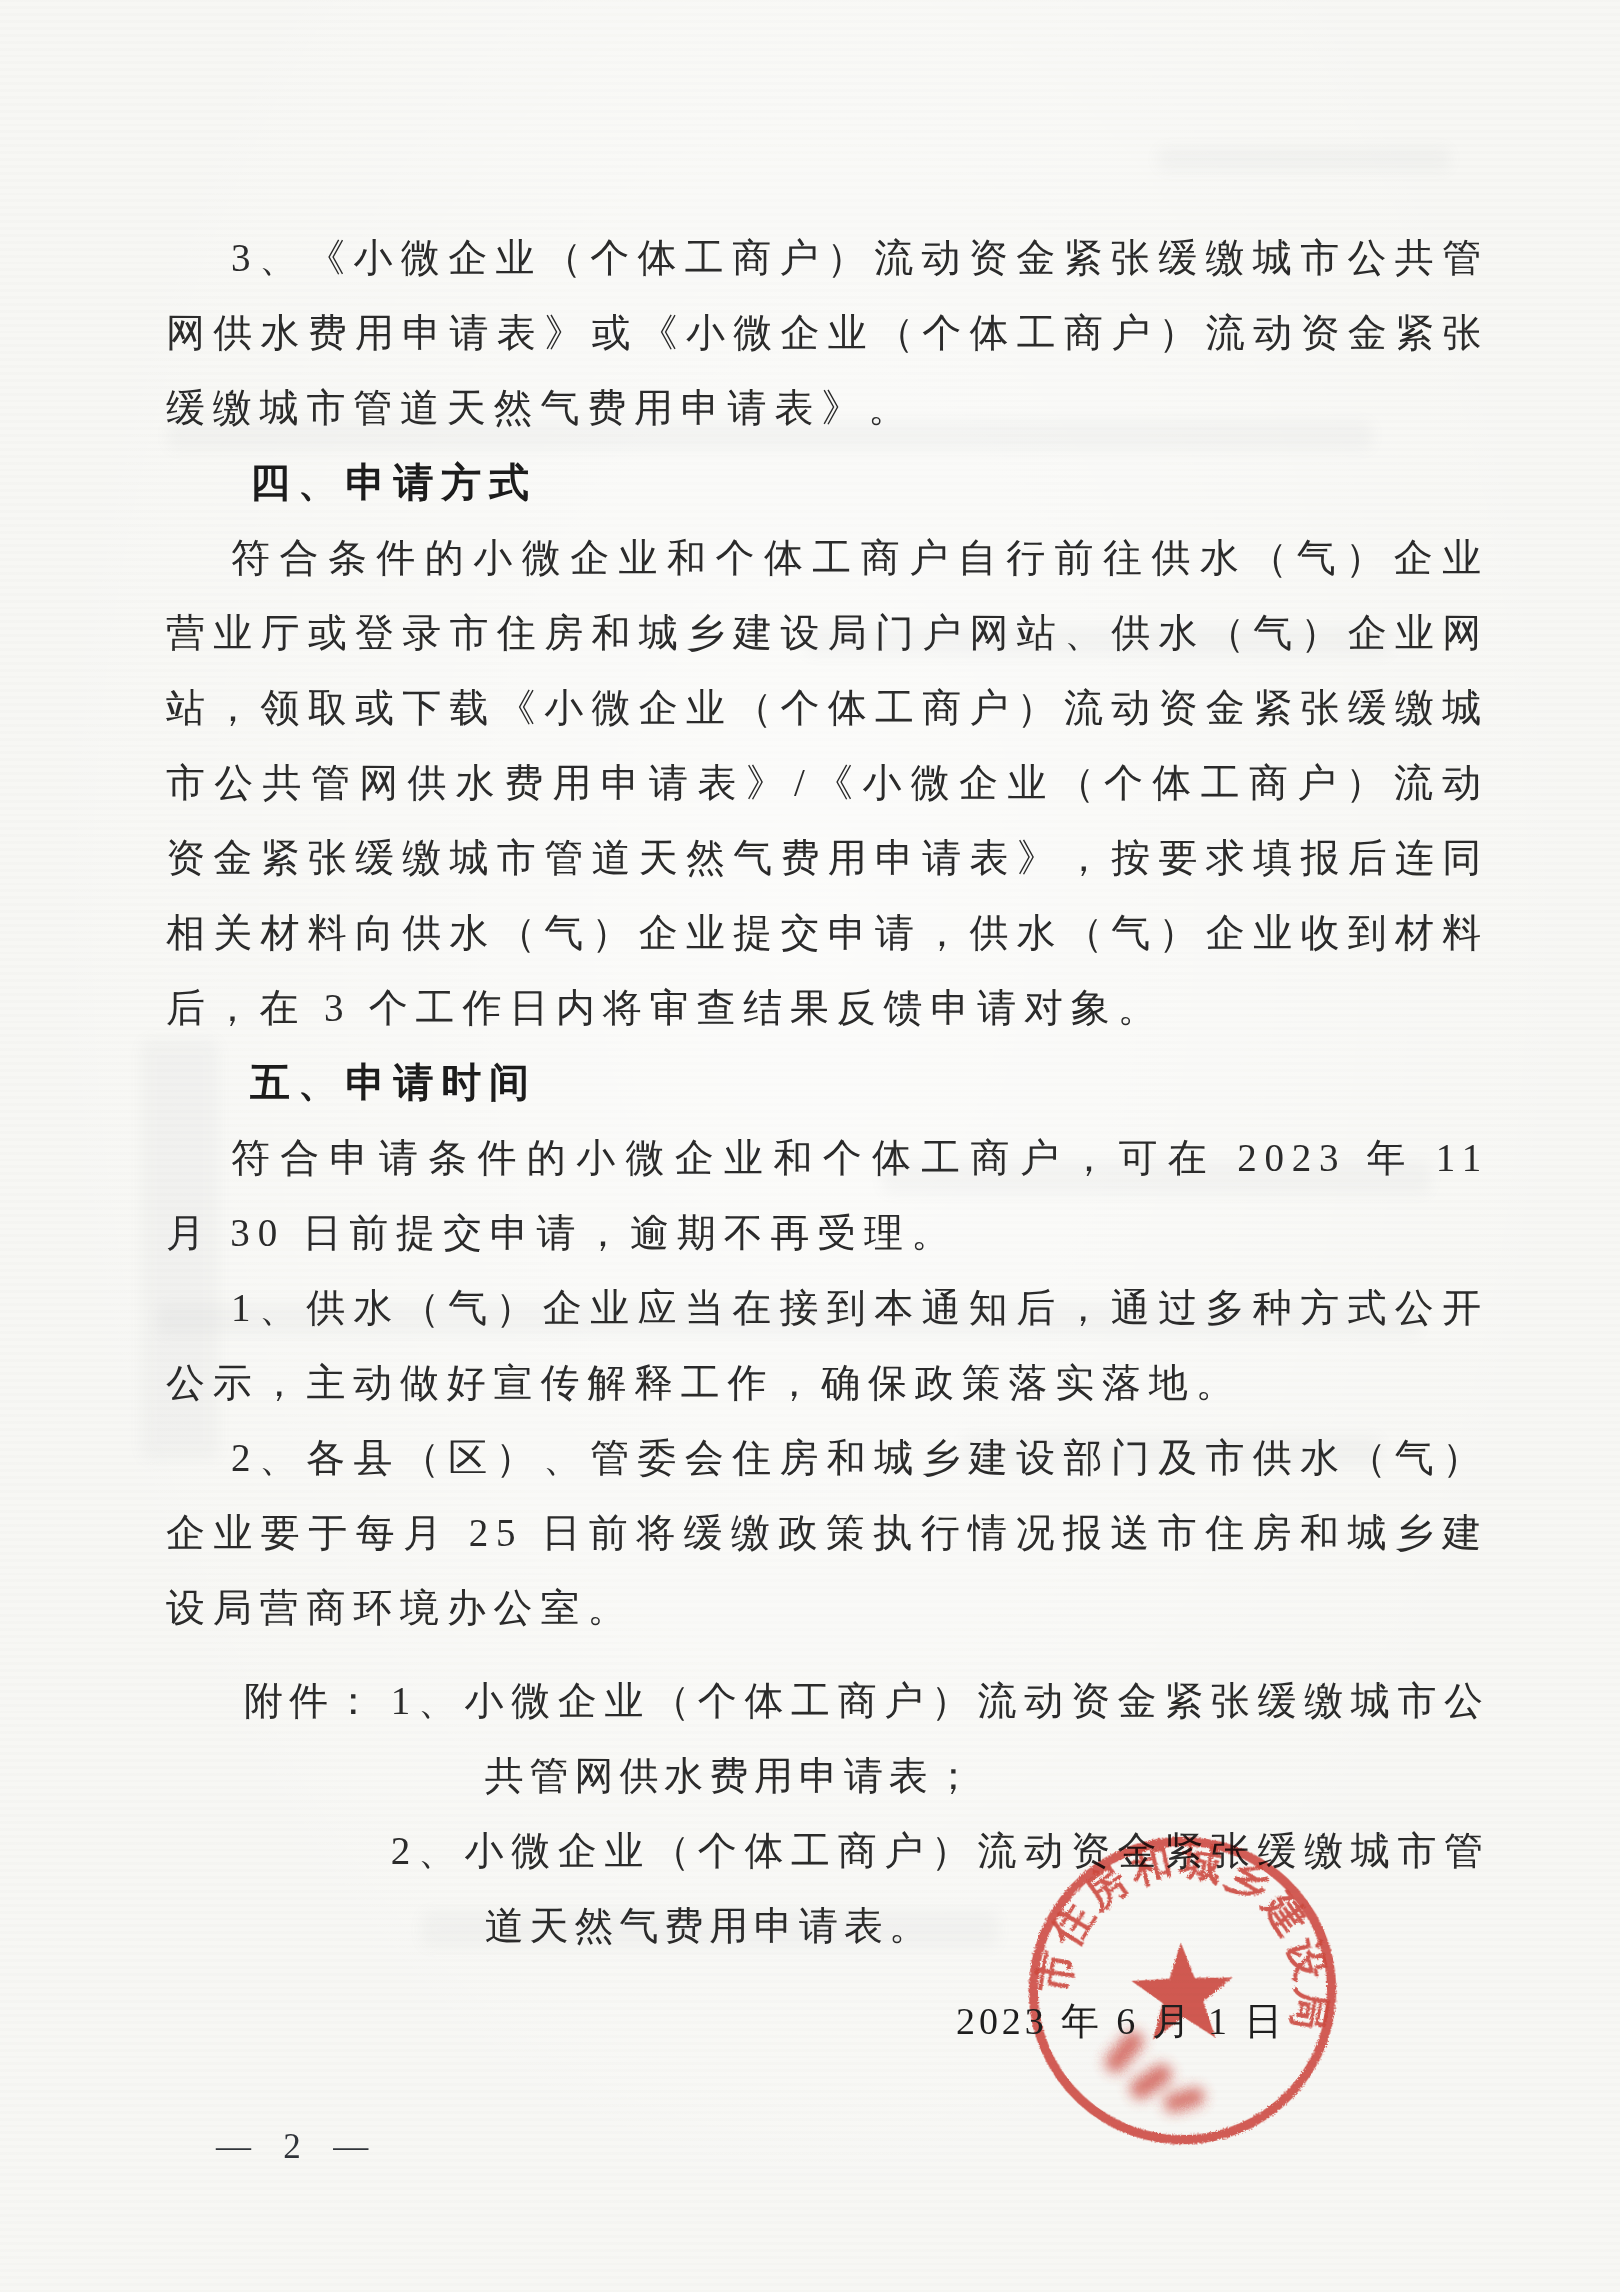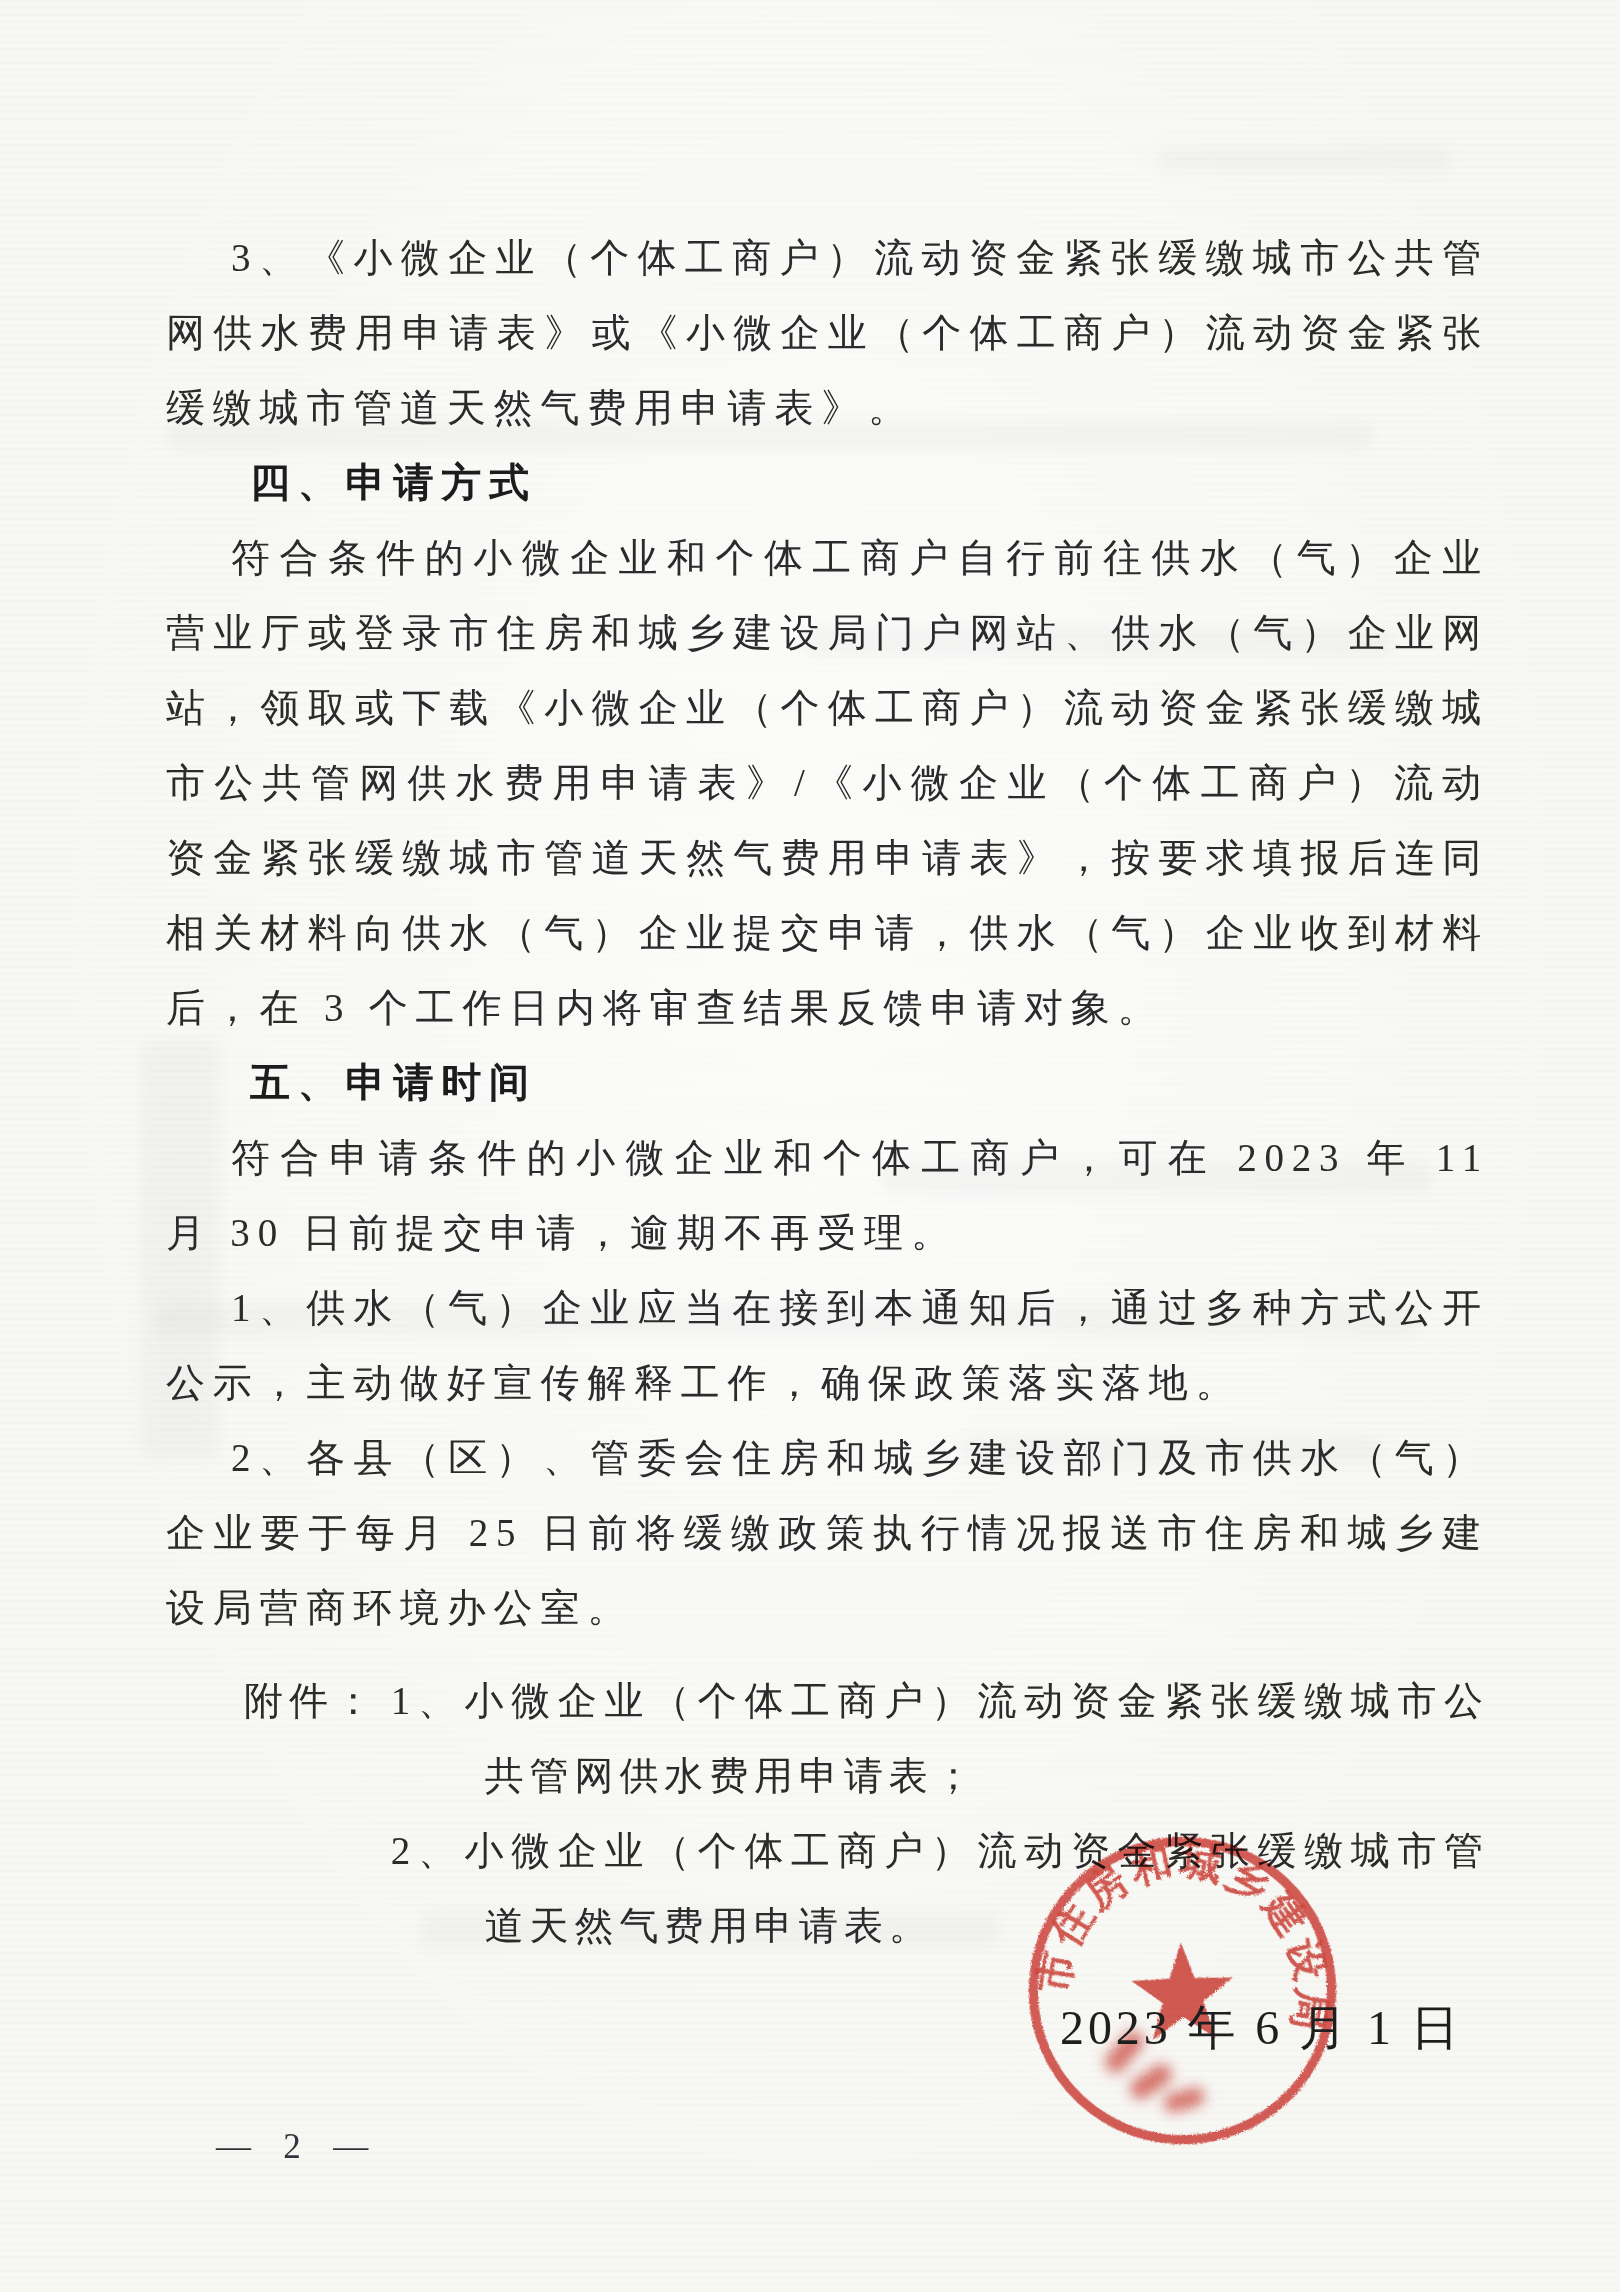--- a/index.html
+++ b/index.html
@@ -27,22 +27,22 @@
   .heading {
     margin:0; text-indent:84px;
     font-family:"Liberation Sans", sans-serif;
     font-weight:bold; font-size:40px; color:#1c1c1c;
   }
   .attachment { display:flex; margin-top:17.6px; padding-left:78px; letter-spacing:5.9px;gap:12px; }
   .attachment-label { white-space:nowrap; flex:none; }
   .attachment-items { flex:1; min-width:0; }
   .attachment-item { margin:0; padding-left:94px; text-indent:-94px; }
   .date-line {
-    position:absolute; left:1060px; top:1996px;
-    font-size:48px; letter-spacing:3.9px; color:#1e1e1e; z-index:3;
+    position:absolute; left:956px; top:1996px;
+    font-size:38px; letter-spacing:3.9px; color:#1e1e1e; z-index:3;
     white-space:nowrap;
   }
   .page-number {
     position:absolute; left:216px; top:2127px;
     font-size:35px; letter-spacing:11.8px; color:#30343a; z-index:1;
     white-space:nowrap;
   }
   .seal {
     position:absolute; left:1019px; top:1827px;
     width:327px; height:327px;

